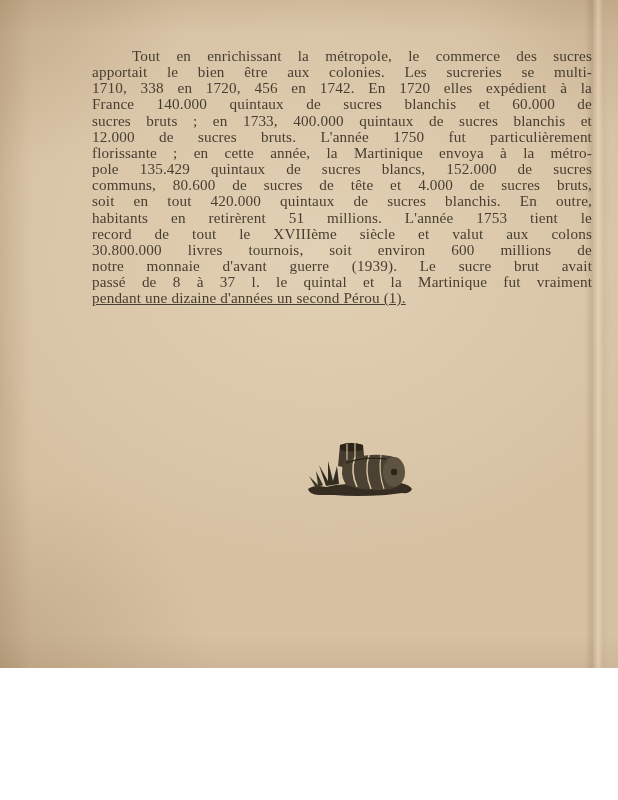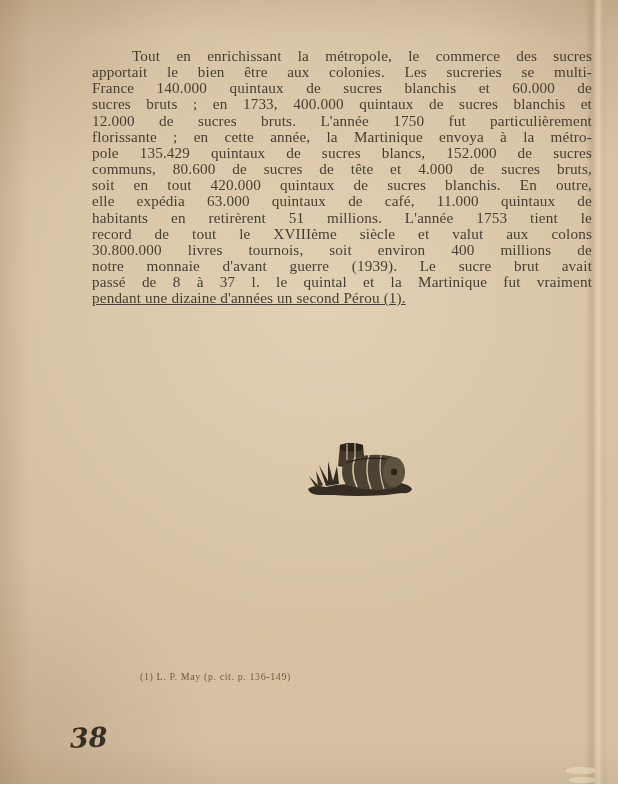--- a/index.html
+++ b/index.html
@@ -1,18 +1,18 @@
 <!DOCTYPE html>
 <html><head>
 <meta charset="utf-8">
 <style>
   html,body{margin:0;padding:0;}
   .page{
     position:relative;
-    width:618px;height:784px;
+    width:618px;height:668px;
     overflow:hidden;
     font-family:"Liberation Serif","DejaVu Serif",serif;
     background-color:#d6c1a3;
     background-image:
       
       linear-gradient(to right, rgba(0,0,0,0) 0%, rgba(0,0,0,0) 94.6%, rgba(122,96,64,0.20) 95.8%, rgba(238,224,198,0.45) 96.8%, rgba(190,165,130,0.22) 97.6%, rgba(0,0,0,0) 98.8%),
       
       radial-gradient(ellipse 60% 45% at 52% 38%, rgba(238,224,198,0.50), rgba(238,224,198,0) 100%),
       
       radial-gradient(ellipse 30% 25% at 0% 0%, rgba(145,115,80,0.25), rgba(145,115,80,0) 100%),
@@ -58,31 +58,31 @@
   .smudge.s3{left:565px;top:786px;width:32px;height:7px;}
 </style>
 </head>
 <body>
 
 <div class="page">
 
   <div class="body-text">
     <div class="line first">Tout en enrichissant la métropole, le commerce des sucres</div>
     <div class="line">apportait le bien être aux colonies. Les sucreries se multi-</div>
+    <div class="line">1710, 338 en 1720, 456 en 1742. En 1720 elles expédient à la</div>
     <div class="line">France 140.000 quintaux de sucres blanchis et 60.000 de</div>
     <div class="line">sucres bruts ; en 1733, 400.000 quintaux de sucres blanchis et</div>
     <div class="line">12.000 de sucres bruts. L'année 1750 fut particulièrement</div>
     <div class="line">florissante ; en cette année, la Martinique envoya à la métro-</div>
     <div class="line">pole 135.429 quintaux de sucres blancs, 152.000 de sucres</div>
     <div class="line">communs, 80.600 de sucres de tête et 4.000 de sucres bruts,</div>
     <div class="line">soit en tout 420.000 quintaux de sucres blanchis. En outre,</div>
-    <div class="line">elle expédia 63.000 quintaux de café, 11.000 quintaux de</div>
     <div class="line">habitants en retirèrent 51 millions. L'année 1753 tient le</div>
     <div class="line">record de tout le XVIIIème siècle et valut aux colons</div>
-    <div class="line">30.800.000 livres tournois, soit environ 400 millions de</div>
+    <div class="line">30.800.000 livres tournois, soit environ 600 millions de</div>
     <div class="line">notre monnaie d'avant guerre (1939). Le sucre brut avait</div>
     <div class="line">passé de 8 à 37 l. le quintal et la Martinique fut vraiment</div>
     <div class="line last">pendant une dizaine d'années un second Pérou (1).</div>
   </div>
 
   <div class="figure">
     <svg viewBox="0 0 108 60" width="108" height="60" xmlns="http://www.w3.org/2000/svg">
 
       <path d="M2 50 Q 8 45 20 48 L 30 46 Q 55 43 80 46 L 95 44 Q 104 46 106 50 Q 104 55 96 54 L 80 56 Q 50 58 28 56 L 12 56 Q 3 55 2 50 Z" fill="#352d22"></path>
 

